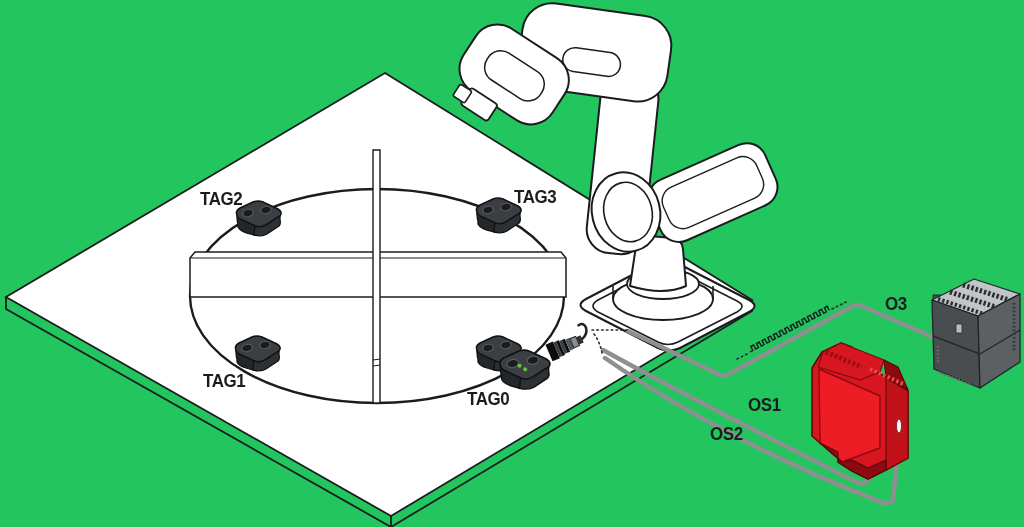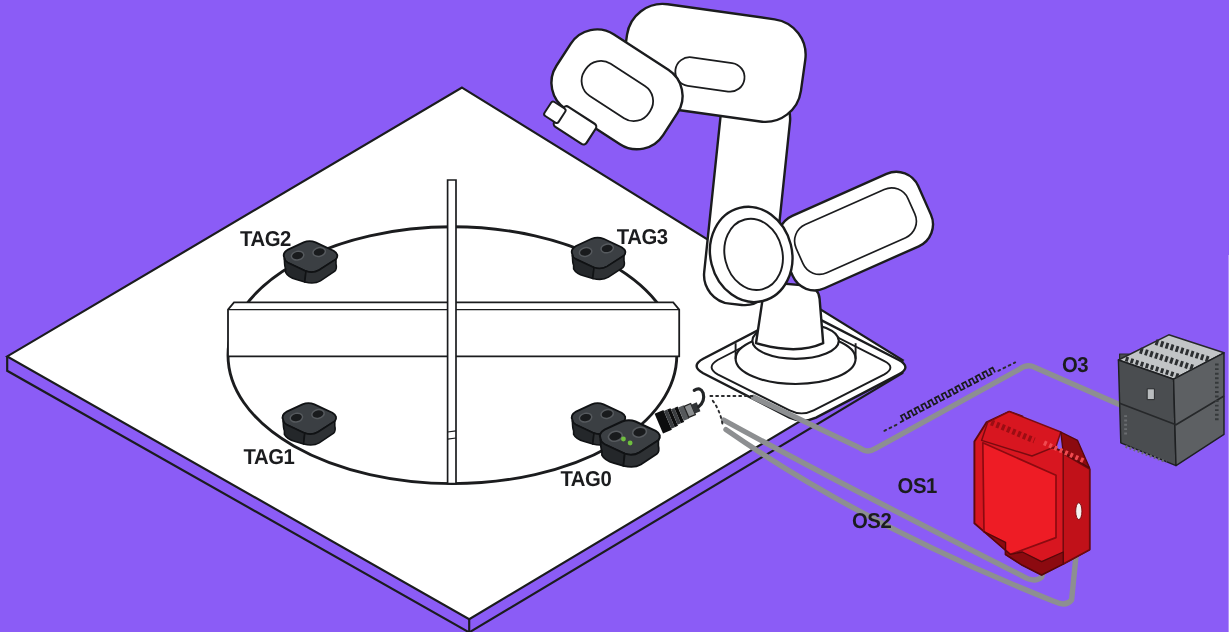--- a/index.html
+++ b/index.html
@@ -1,16 +1,16 @@
 <!DOCTYPE html>
 <html style="--line: #1b1c1e; --cable: #8d8f91; --tag_top: #3b3f43; --tag_left: #24272a; --tag_right: #2e3134; --module_red: #ee1c25; --module_red_mid: #d81620; --module_red_dark: #c11119; --module_red_deep: #8c0a10; --plc_top: #c2c5c7; --plc_front: #4a4d50; --plc_side: #5d6063; --plc_slot: #2c2f31; --led_green: #6fbf3f;"><head>
 <meta charset="utf-8">
 <style>
   html,body{margin:0;padding:0;background:#ffffff;}
-  #stage{position:relative;width:1024px;height:527px;background:#8b5cf6;overflow:hidden;
+  #stage{position:relative;width:1024px;height:527px;background:#22c55e;overflow:hidden;
          font-family:"Liberation Sans",sans-serif;}
   #stage svg{position:absolute;left:0;top:0;}
   .lbl{position:absolute;font-weight:700;font-size:18px;line-height:1;color:#1b1c1e;
        letter-spacing:-0.4px;transform:scaleX(0.94);transform-origin:left top;white-space:nowrap;}
   
   .cable{stroke:var(--cable,#8d8f91);stroke-width:4.5;fill:none;stroke-linecap:round;stroke-linejoin:round;}
   .ln{stroke:var(--line,#1b1c1e);fill:none;}
   .wfill{fill:#ffffff;stroke:var(--line,#1b1c1e);}
   .dots{stroke:#2a2b2d;stroke-width:1.6;fill:none;stroke-dasharray:1.6,3.2;stroke-linecap:round;}
 </style>

